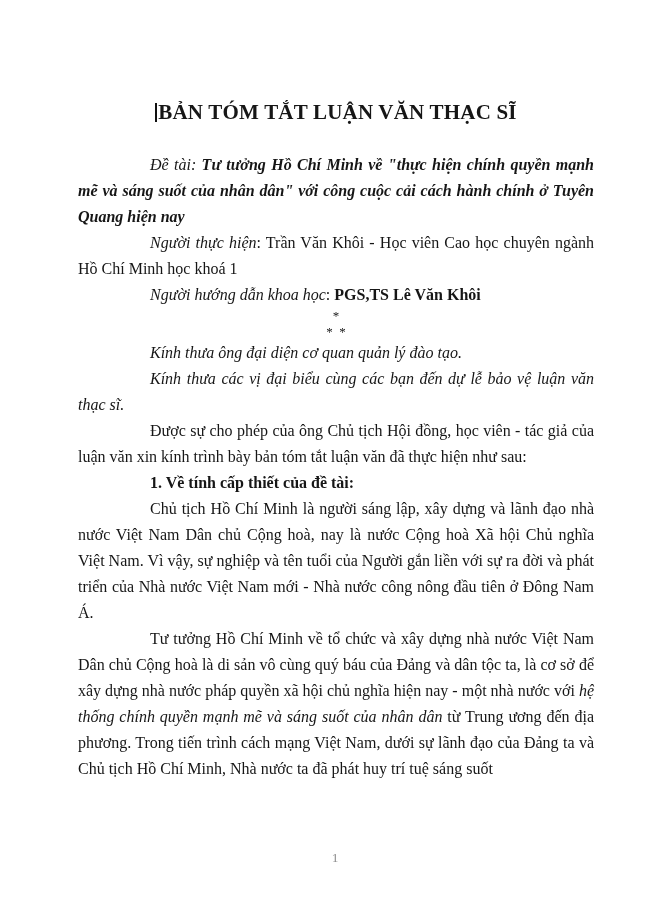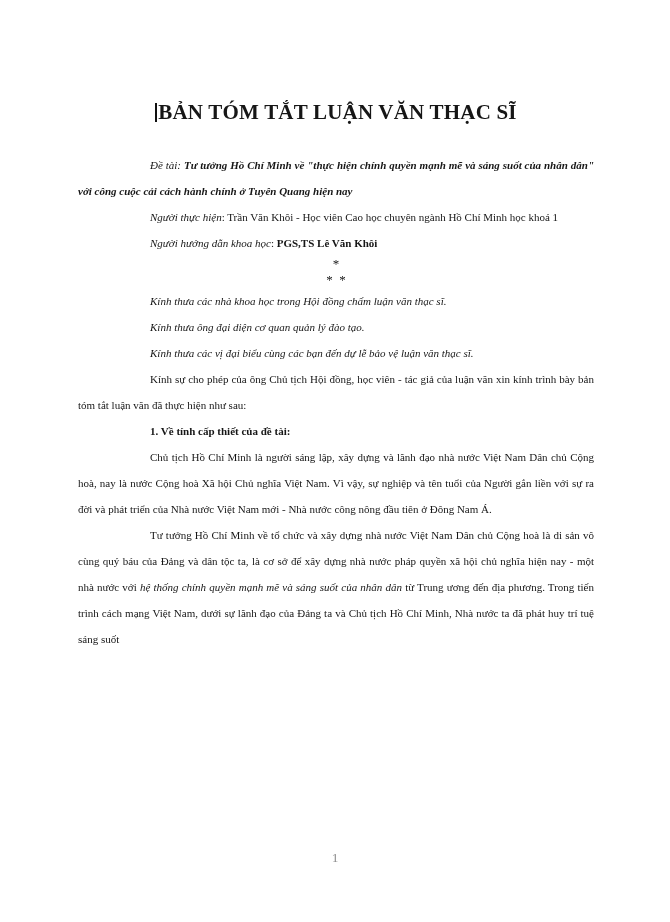--- a/index.html
+++ b/index.html
@@ -38,21 +38,21 @@
   .doc-subtitle {
     margin-top: 9px;
     text-align: center;
     font-size: 15.5px;
     line-height: 20px;
     white-space: nowrap;
   }
   .doc-body { margin-top: 29px; }
   p.para {
     margin: 0;
-    font-size: 11px;
+    font-size: 16px;
     line-height: 26px;
     text-align: justify;
     text-indent: 72px;
   }
   p.para.separator {
     text-align: center;
     text-indent: 0;
     font-size: 13px;
     line-height: 16px;
     white-space: pre;
@@ -78,23 +78,22 @@
   <div class="content">
     <div class="doc-title">
       <span class="caret"></span><span>BẢN TÓM TẮT LUẬN VĂN THẠC SĨ</span>
     </div>
     <div class="doc-body">
         <p class="para"><span class="i">Đề tài: </span><span class="bi">Tư tưởng Hồ Chí Minh về "thực hiện chính quyền mạnh mẽ và sáng suốt của nhân dân" với công cuộc cải cách hành chính ở Tuyên Quang hiện nay</span></p>
         <p class="para"><span class="i">Người thực hiện</span><span class="r">: Trần Văn Khôi - Học viên Cao học chuyên ngành Hồ Chí Minh học khoá 1</span></p>
         <p class="para"><span class="i">Người hướng dẫn khoa học</span><span class="r">: </span><span class="b">PGS,TS Lê Văn Khôi</span></p>
         <p class="para separator"><span class="r">*</span></p>
         <p class="para separator"><span class="r">*  *</span></p>
-        <p class="para"><span class="i">Kính thưa các nhà khoa học trong Hội đồng chấm luận văn thạc sĩ.</span></p>
         <p class="para"><span class="i">Kính thưa ông đại diện cơ quan quản lý đào tạo.</span></p>
         <p class="para"><span class="i">Kính thưa các vị đại biểu cùng các bạn đến dự lễ bảo vệ luận văn thạc sĩ.</span></p>
-        <p class="para"><span class="r">Kính sự cho phép của ông Chủ tịch Hội đồng, học viên - tác giả của luận văn xin kính trình bày bản tóm tắt luận văn đã thực hiện như sau:</span></p>
+        <p class="para"><span class="r">Được sự cho phép của ông Chủ tịch Hội đồng, học viên - tác giả của luận văn xin kính trình bày bản tóm tắt luận văn đã thực hiện như sau:</span></p>
         <p class="para"><span class="b">1. Về tính cấp thiết của đề tài:</span></p>
         <p class="para"><span class="r">Chủ tịch Hồ Chí Minh là người sáng lập, xây dựng và lãnh đạo nhà nước Việt Nam Dân chủ Cộng hoà, nay là nước Cộng hoà Xã hội Chủ nghĩa Việt Nam. Vì vậy, sự nghiệp và tên tuổi của Người gắn liền với sự ra đời và phát triển của Nhà nước Việt Nam mới - Nhà nước công nông đầu tiên ở Đông Nam Á.</span></p>
         <p class="para"><span class="r">Tư tưởng Hồ Chí Minh về tổ chức và xây dựng nhà nước Việt Nam Dân chủ Cộng hoà là di sản vô cùng quý báu của Đảng và dân tộc ta, là cơ sở để xây dựng nhà nước pháp quyền xã hội chủ nghĩa hiện nay - một nhà nước với </span><span class="i">hệ thống chính quyền mạnh mẽ và sáng suốt của nhân dân</span><span class="r"> từ Trung ương đến địa phương. Trong tiến trình cách mạng Việt Nam, dưới sự lãnh đạo của Đảng ta và Chủ tịch Hồ Chí Minh, Nhà nước ta đã phát huy trí tuệ sáng suốt</span></p>
       </div>
   </div>
   <div class="page-number">1</div>
 </div>
 
 </body></html>

